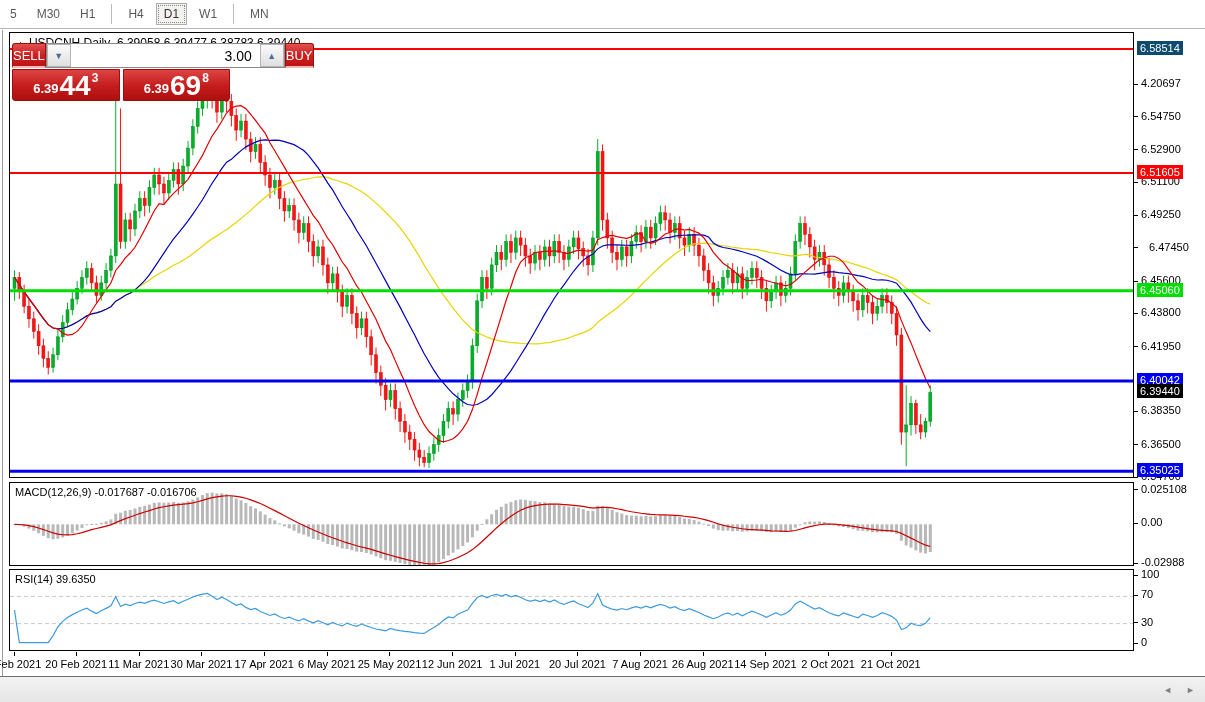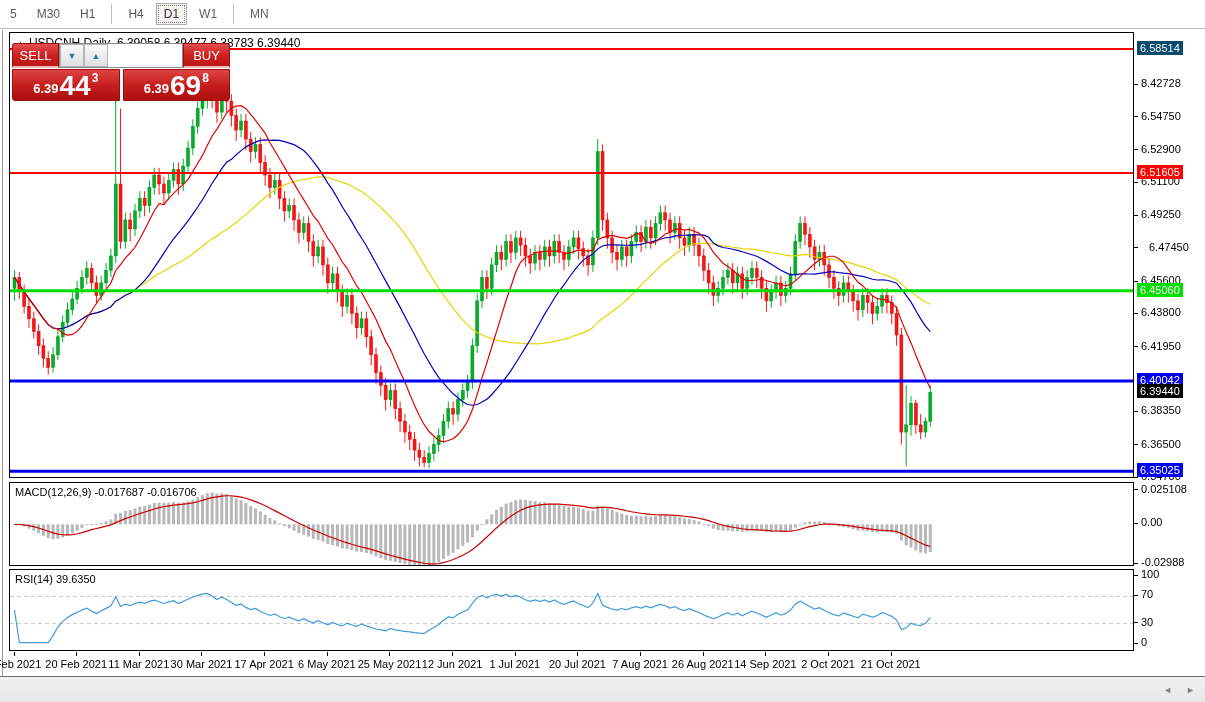--- a/index.html
+++ b/index.html
@@ -482,20 +482,21 @@
         </svg>
       <div id="chart-header">
         <span class="tri">▲</span><span>USDCNH,Daily</span>&nbsp;&nbsp;<span>6.39058 6.39477 6.38783 6.39440</span>
       </div>
 
       <div id="trade-widget">
         <div id="tw-row1">
           <div id="tw-sell" class="tw-btn">SELL</div>
           <div id="tw-spinner">
             <div class="spin-btn">▼</div>
+            <input id="tw-volume" value="3.00" style="">
             <div class="spin-btn">▲</div>
           </div>
           <div id="tw-buy" class="tw-btn">BUY</div>
         </div>
         <div id="tw-row2">
           <div id="tw-price-sell" class="tw-price">
             <span class="pfx">6.39</span>
             <span class="big">44</span>
             <span class="sup">3</span>
           </div>
@@ -710,21 +711,21 @@
       <svg id="rsi-svg" width="1123" height="80">
           <line x1="0" y1="26.4" x2="1123" y2="26.4" stroke="#c8c8c8" stroke-width="1" stroke-dasharray="4 3"></line>
           <line x1="0" y1="53.599999999999994" x2="1123" y2="53.599999999999994" stroke="#c8c8c8" stroke-width="1" stroke-dasharray="4 3"></line>
           <polyline points="4.5,40 9.32,72.64 14.14,72.64 18.96,72.64 23.78,72.64 28.6,72.64 33.42,72.64 38.24,72.64 43.06,65.64912280701787 47.88,56.74626865671678 52.7,51.3333333333336 57.52,47.463414634146275 62.34,44.63636363636386 67.16,42.170212765957544 71.98,40 76.80000000000001,38.26277372262777 81.62,41.154505108886404 86.44,43.481488038595124 91.26,40.82451499908532 96.08000000000001,38.35455226447549 100.9,35.75696256656299 105.72,26.775582774069093 110.54,36.52129725108672 115.36000000000001,34.17328421399101 120.18,35.50222782956841 125,33.52407657116973 129.82,32.1997805877744 134.64000000000001,33.401838270399374 139.46,31.432751783525102 144.28,30.125828621291543 149.10000000000002,31.79417322905346 153.92000000000002,33.454538959886804 158.74,31.91732525690799 163.56,30.6436379923517 168.38,33.50146146187542 173.20000000000002,31.260097979628345 178.02,29.221931988771075 182.84,27.029165030157632 187.66000000000003,25.386332742947218 192.48000000000002,24.163820882178072 197.3,23.42425586625372 202.12,26.349418852689045 206.94,29.515983859016174 211.76000000000002,27.236298215575346 216.58,29.556241041624233 221.4,32.51165252495021 226.22000000000003,35.28420656845425 231.04000000000002,34.02370292673569 235.86,37.41544700275404 240.68,39.61470409311975 245.5,38.415541258448826 250.32000000000002,41.53375329758591 255.14000000000001,43.545526847167 259.96000000000004,45.450669996643406 264.78000000000003,43.988248936767036 269.6,46.7116979830792 274.42,48.458926800581665 279.24,47.24021207415035 284.06,49.27804802822618 288.88,50.93330228623741 293.70000000000005,48.73242348787512 298.52000000000004,51.14370693265924 303.34000000000003,52.88011167315925 308.16,50.59955737881792 312.98,52.81885658795599 317.8,54.78172371652707 322.62,52.463231711708346 327.44,54.463172682012726 332.26,55.91041087406989 337.08000000000004,53.09276680808083 341.90000000000003,55.01633859154479 346.72,56.41058014015603 351.54,54.035985687629264 356.36,55.87490519298342 361.18,57.5106072248672 366,58.971211484128204 370.82000000000005,59.91193493786206 375.64000000000004,60.91964190811333 380.46000000000004,58.39700869825807 385.28000000000003,59.80168983444582 390.1,60.70403456133697 394.92,61.440810336938185 399.74,61.92134791697026 404.56,62.62444344296113 409.38,63.08077560414545 414.20000000000005,63.42346279548549 419.02000000000004,60.36129284253073 423.84000000000003,57.40897223766703 428.66,54.56836055951884 433.48,50.346206396863785 438.3,46.98855226381812 443.12,47.90060068163872 447.94000000000005,44.19677806352939 452.76000000000005,42.05180592382305 457.58000000000004,39.99588699683582 462.40000000000003,33.291599565546136 467.22,27.5663169616678 472.04,25.29910028217708 476.86,27.71749127829842 481.68,25.462406576256104 486.5,24.35706664687255 491.32000000000005,26.033491384767654 496.14000000000004,24.363878710351237 500.96000000000004,26.90025441369266 505.78000000000003,25.47155825988183 510.6,27.194382485168422 515.4200000000001,29.733018711366913 520.24,31.392167594111527 525.0600000000001,29.942555205773914 529.88,31.67723597241676 534.7,29.90351706488873 539.52,32.12842705889629 544.34,30.03854694712433 549.1600000000001,32.70625514879671 553.98,34.43020074610462 558.8000000000001,32.35648374296668 563.62,30.95623474022771 568.44,33.721620493293344 573.26,35.497555994910975 578.08,37.65478915977712 582.9000000000001,32.803035802417625 587.72,23.539020172010265 592.5400000000001,35.02419129536422 597.36,37.38592508789616 602.1800000000001,39.20252071306079 607,40.10796662309077 611.82,38.51354987598912 616.64,39.745300600718494 621.46,37.840933263758444 626.2800000000001,36.6757420510513 631.1,38.09088652240595 635.9200000000001,36.12294711601612 640.74,37.91049184388558 645.5600000000001,35.885319183796035 650.38,34.42810811050876 655.2,35.76655582585454 660.02,38.05765424931455 664.84,36.64505995635332 669.6600000000001,39.281124407162665 674.48,40.552083968655914 679.3000000000001,38.62293798126369 684.12,40.629437492244136 688.94,42.55039256391552 693.76,44.95144494407696 698.58,46.90098702960373 703.4000000000001,48.72757141928187 708.22,47.02584237695067 713.0400000000001,44.54592819375622 717.86,42.94267926269957 722.6800000000001,45.20021401016679 727.5,43.12440856110046 732.32,45.70605290844164 737.1400000000001,43.1941561578818 741.96,41.195946066076445 746.7800000000001,42.99006791996882 751.6,45.03713409395983 756.4200000000001,47.25532945346911 761.24,44.960055774272234 766.0600000000001,42.75770023060504 770.88,45.21129434065684 775.7,43.40362078317289 780.5200000000001,40.02512603237248 785.34,33.9154124239644 790.1600000000001,31.20733981194715 794.98,33.73150399288683 799.8000000000001,36.509913342995034 804.62,39.1029253527195 809.44,37.751479394391836 814.26,40.341204193236244 819.08,42.745873591783536 823.9000000000001,44.67947284739547 828.72,45.926426269648786 833.5400000000001,42.963794116075086 838.36,44.63964452577312 843.1800000000001,46.25313087275601 848,47.80348930982024 852.82,44.132230460048554 857.6400000000001,45.48086272085495 862.46,47.41963846971643 867.2800000000001,45.492134730183544 872.1,42.73094074059594 876.9200000000001,44.22553627969731 881.74,46.359699216129535 886.5600000000001,50.05620426168821 891.3800000000001,59.47192815272323 896.2,57.84554424534956 901.0200000000001,53.206729050201396 905.84,55.03420384254194 910.6600000000001,55.61426399315468 915.48,53.278435295256216 920.3000000000001,47.6475428042532" fill="none" stroke="#3d9bdc" stroke-width="1.2"></polyline>
         </svg>
       <div class="ind-label">RSI(14) 39.6350</div>
     </div>
 
     <div id="price-axis">
         <div class="tick-dash" style="top: 51.7308px;"></div>
-        <div class="tick-label" style="top: 45.2308px;">8.42728</div>
+        <div class="tick-label" style="top: 45.2308px;">4.20697</div>
         <div class="tick-dash" style="top: 84.087px;"></div>
         <div class="tick-label" style="top: 77.587px;">6.54750</div>
         <div class="tick-dash" style="top: 117.342px;"></div>
         <div class="tick-label" style="top: 110.842px; text-align: right;">6.52900</div>
         <div class="tick-dash" style="top: 149.698px;"></div>
         <div class="tick-label" style="top: 143.198px;">6.51100</div>
         <div class="tick-dash" style="top: 182.953px;"></div>
         <div class="tick-label" style="top: 176.453px;">6.49250</div>
         <div class="tick-dash" style="top: 215.31px;"></div>
         <div class="tick-label" style="top: 208.81px; padding-left: 8px;">6.47450</div>

